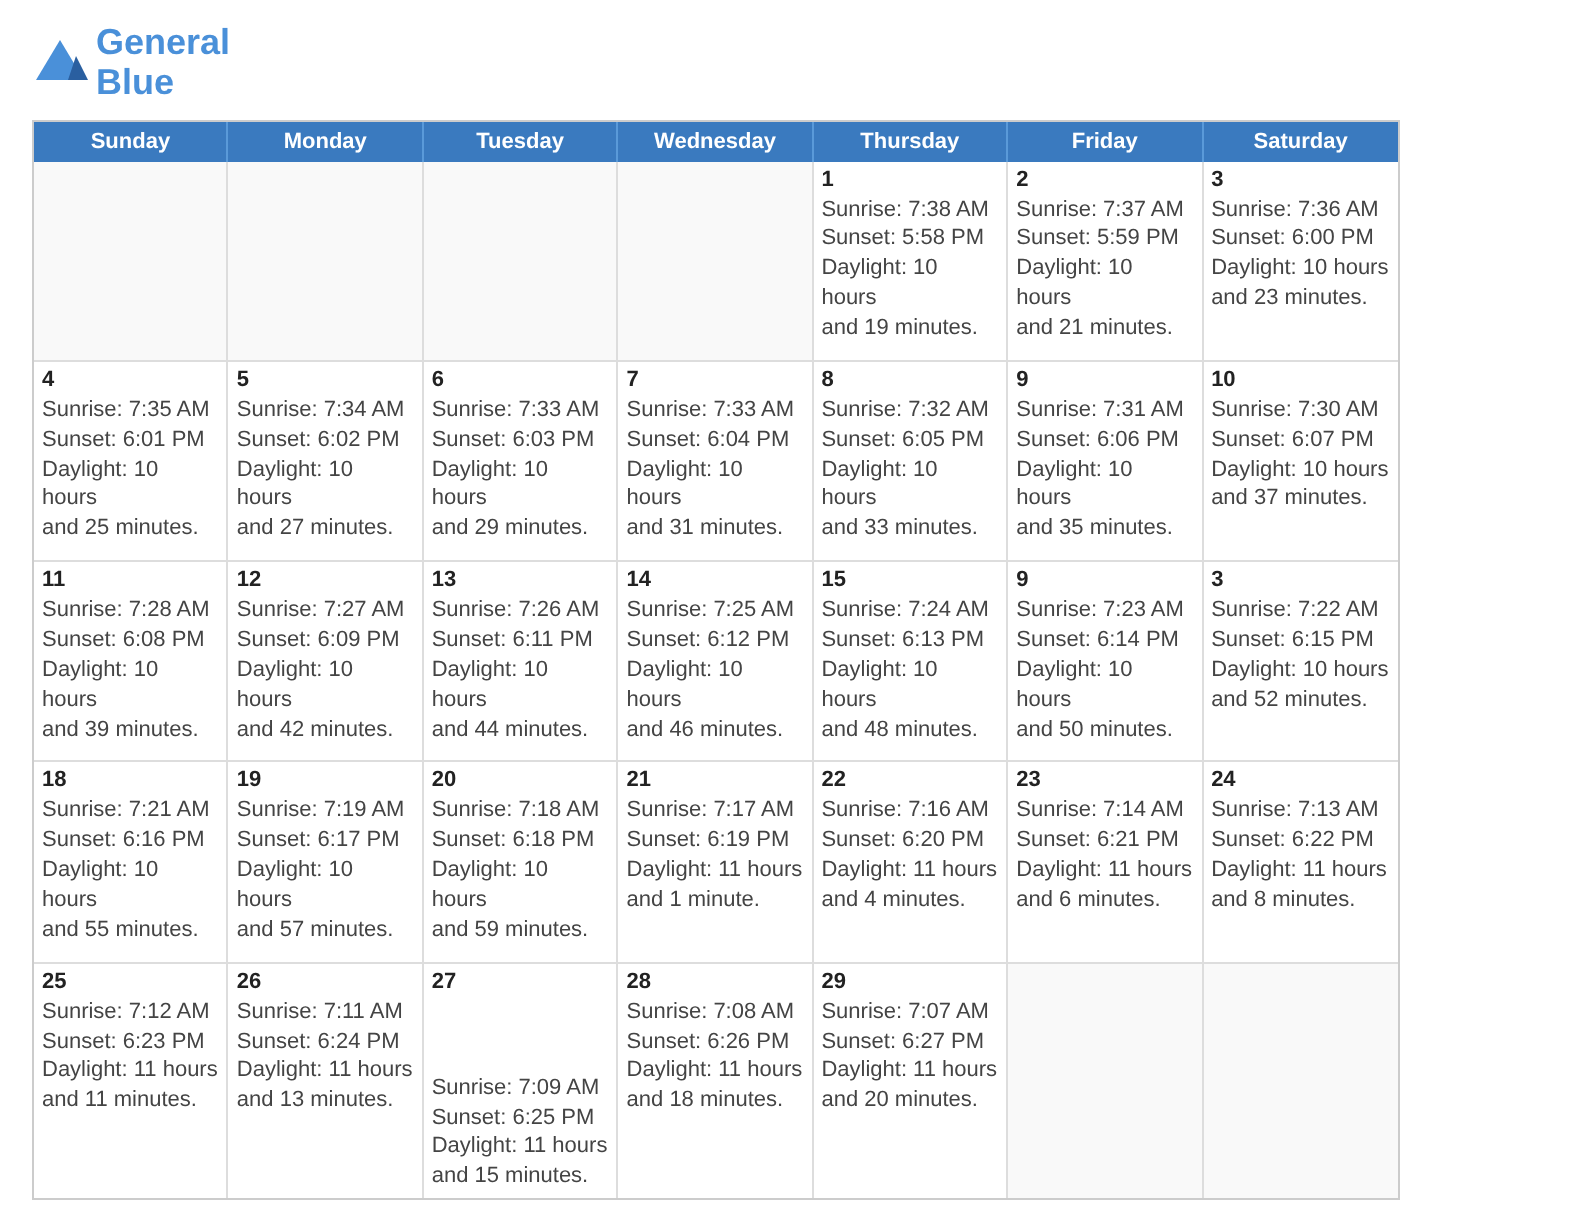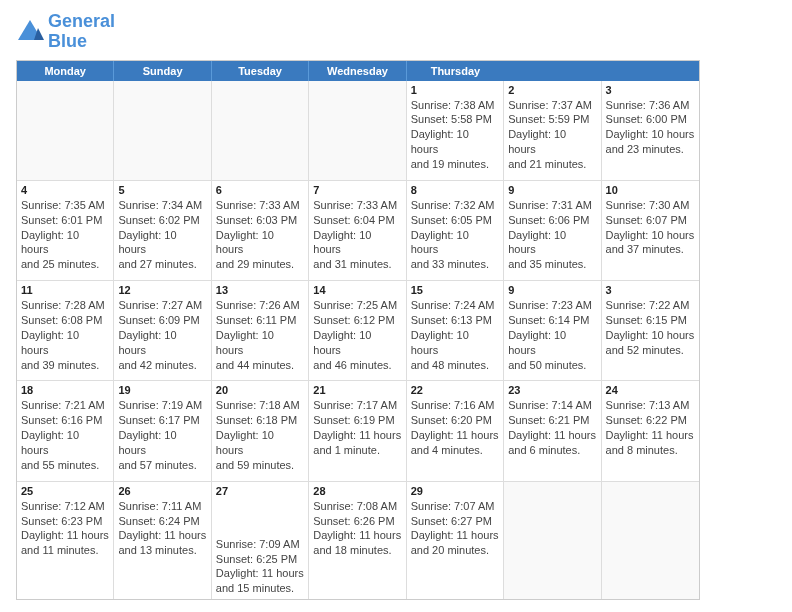--- a/index.html
+++ b/index.html
@@ -130,25 +130,27 @@
       <div class="logo-text">
         <div><span>General</span></div>
         <div><span>Blue</span></div>
       </div>
     </div>
     <div class="title-block">
     </div>
   </div>
   <div class="calendar">
     <div class="cal-header">
-    <div class="cal-header-cell">Monday</div>
-        <div class="cal-header-cell">Sunday</div>
+    <div class="cal-header-cell">Sunday</div>
+        <div class="cal-header-cell">Monday</div>
         <div class="cal-header-cell">Tuesday</div>
         <div class="cal-header-cell">Wednesday</div>
         <div class="cal-header-cell">Thursday</div>
+        <div class="cal-header-cell">Friday</div>
+        <div class="cal-header-cell">Saturday</div>
       </div>
     <div class="cal-body">
     <div class="cal-row">
           <div class="cal-cell empty"></div>
           <div class="cal-cell empty"></div>
           <div class="cal-cell empty"></div>
           <div class="cal-cell empty"></div>
           <div class="cal-cell">
             <div class="cell-day">1</div>
             <div class="cell-info" style="white-space: pre-line;">Sunrise: 7:38 AM

